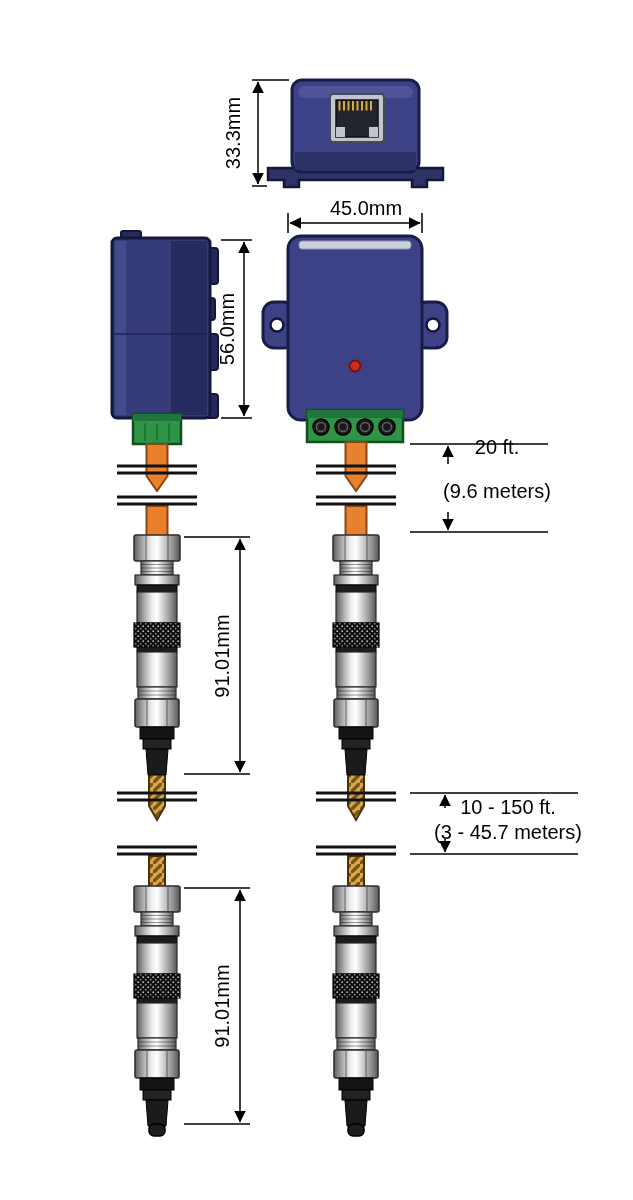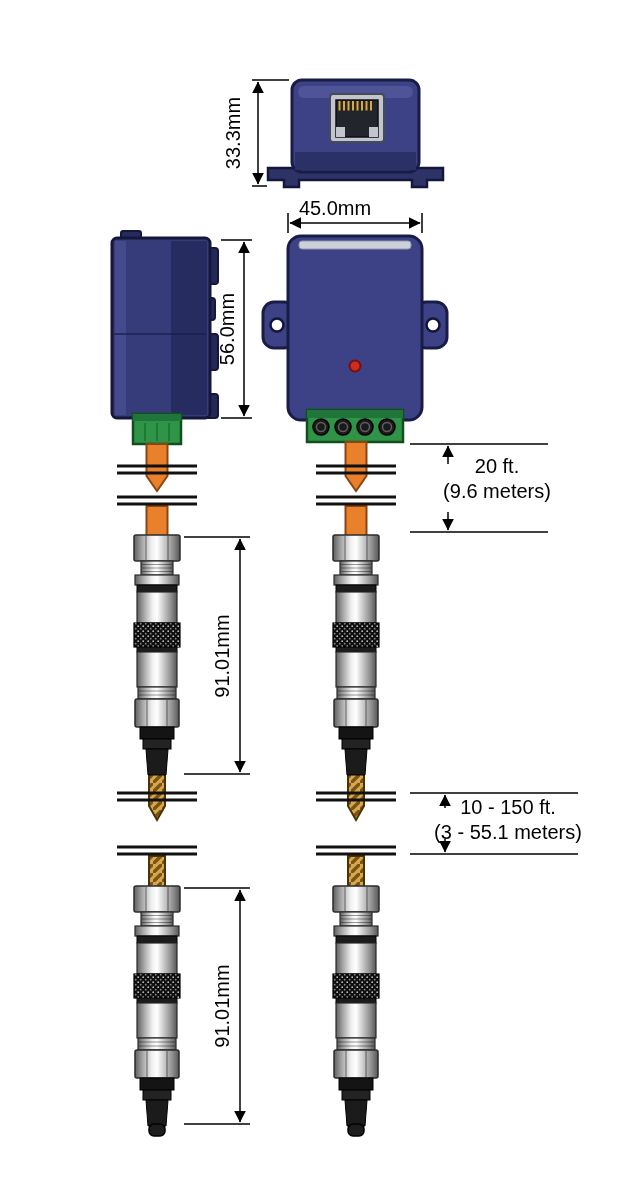--- a/index.html
+++ b/index.html
@@ -226,22 +226,22 @@
 
     <g>
       <line x1="184" y1="888" x2="250" y2="888"></line>
       <line x1="184" y1="1124" x2="250" y2="1124"></line>
       <line x1="240" y1="890" x2="240" y2="1122" marker-start="url(#arr)" marker-end="url(#arr)"></line>
     </g>
   </g>
 </svg>
 
 <div class="lbl rot" style="left:233px;top:133px;">33.3mm</div>
-<div class="lbl" style="left:335px;top:208px;">45.0mm</div>
+<div class="lbl" style="left:366px;top:208px;">45.0mm</div>
 <div class="lbl rot" style="left:227px;top:329px;">56.0mm</div>
-<div class="lbl" style="left:497px;top:466px;">20 ft.</div>
+<div class="lbl" style="left:497px;top:447px;">20 ft.</div>
 <div class="lbl" style="left:497px;top:491px;">(9.6 meters)</div>
 <div class="lbl rot" style="left:222px;top:656px;">91.01mm</div>
 <div class="lbl" style="left:508px;top:807px;">10 - 150 ft.</div>
-<div class="lbl" style="left:508px;top:832px;">(3 - 55.1 meters)</div>
+<div class="lbl" style="left:508px;top:832px;">(3 - 45.7 meters)</div>
 <div class="lbl rot" style="left:222px;top:1006px;">91.01mm</div>
 
 </div>
 
 </body></html>

